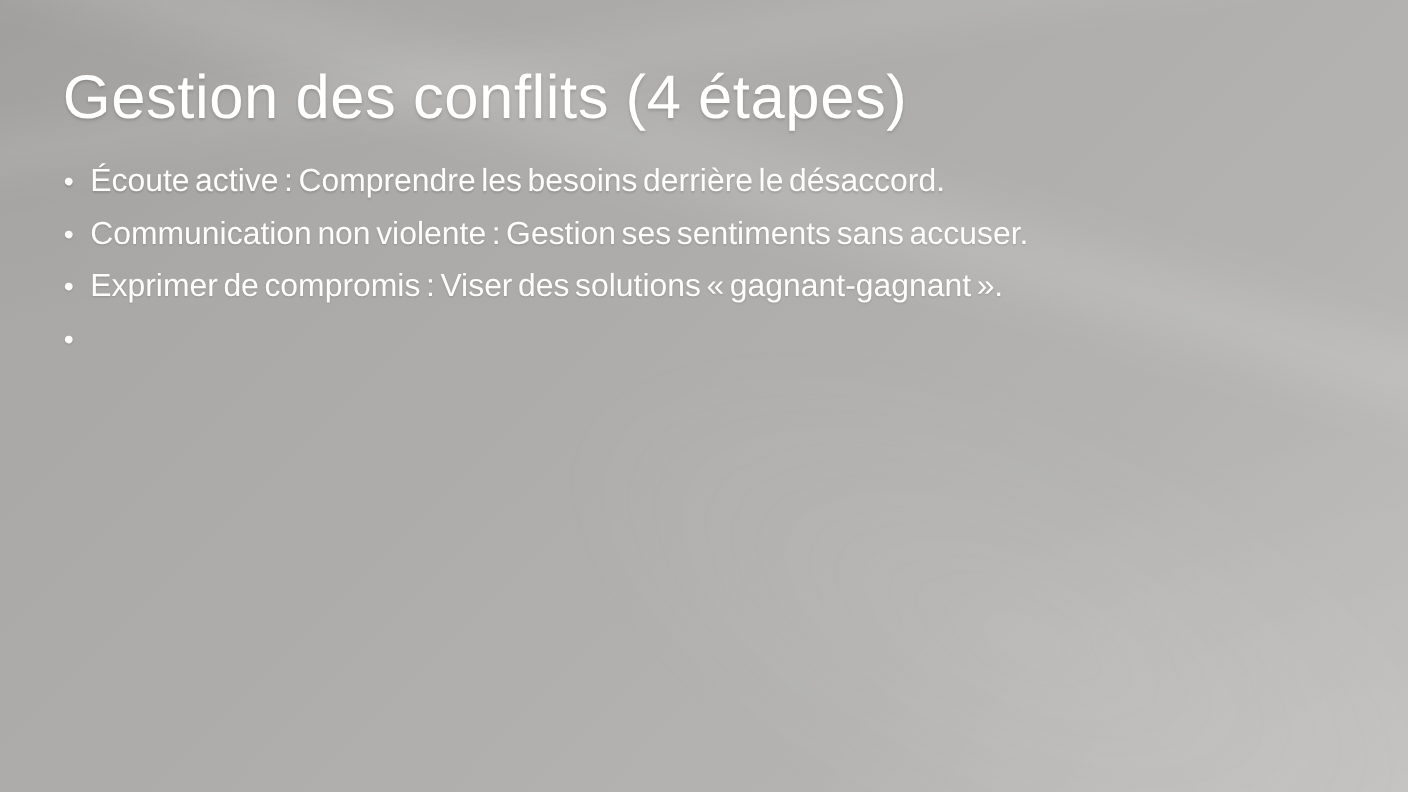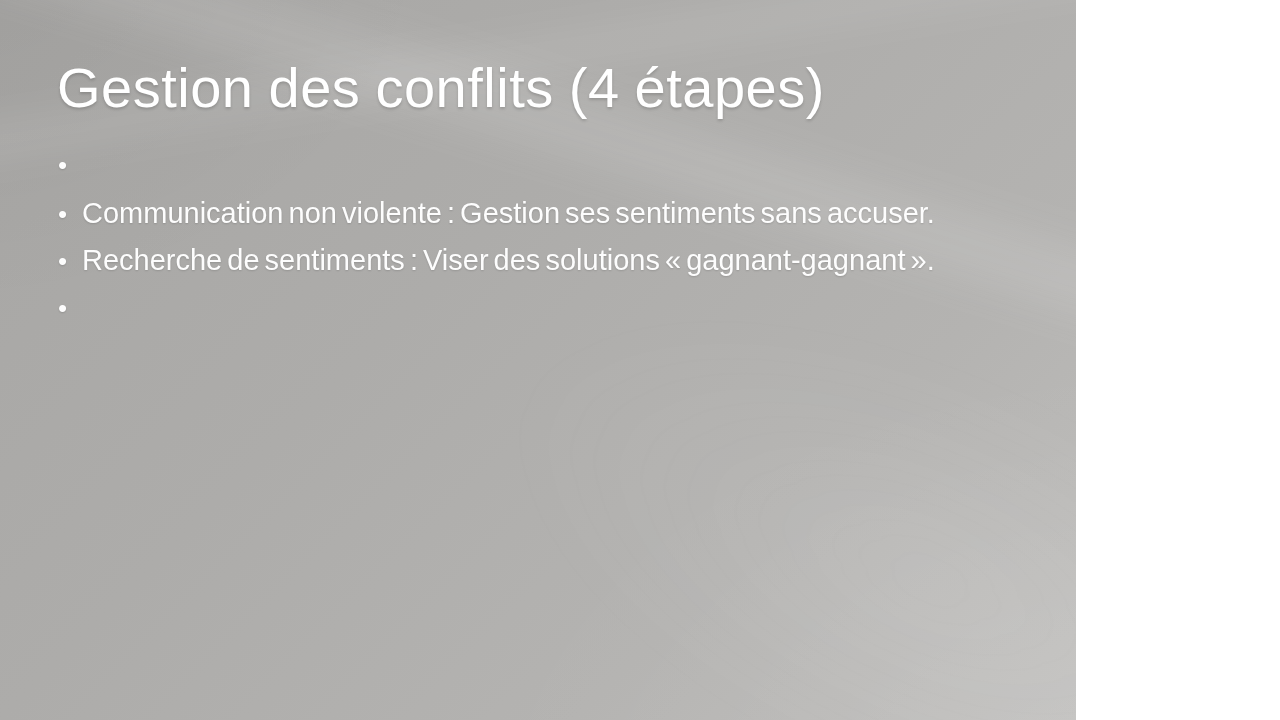--- a/index.html
+++ b/index.html
@@ -6,21 +6,21 @@
     margin: 0;
     padding: 0;
     width: 1280px;
     height: 720px;
     overflow: hidden;
     font-family: "Liberation Sans", sans-serif;
   }
 
   .slide {
     position: relative;
-    width: 1076px;
+    width: 1280px;
     height: 720px;
     overflow: hidden;
     
     background:
       radial-gradient(1200px 800px at 110% 115%, rgba(255,255,255,0.10), rgba(255,255,255,0) 60%),
       radial-gradient(900px 700px at -5% -10%, rgba(0,0,0,0.05), rgba(0,0,0,0) 55%),
       linear-gradient(135deg, #a7a6a4 0%, #adacaa 40%, #b4b3b1 72%, #bfbebc 100%);
   }
 
   
@@ -112,27 +112,28 @@
   <div class="streak streak-1"></div>
   <div class="streak streak-2"></div>
   <div class="streak streak-3"></div>
 
   <div class="content">
     <h1 class="title">Gestion des conflits (4 étapes)</h1>
 
     <ul class="bullets">
       <li>
         <span class="marker">•</span>
+        <span class="btext">Écoute active : Comprendre les besoins derrière le désaccord.</span>
       </li>
       <li>
         <span class="marker">•</span>
         <span class="btext">Communication non violente : Gestion ses sentiments sans accuser.</span>
       </li>
       <li>
         <span class="marker">•</span>
-        <span class="btext">Recherche de sentiments : Viser des solutions « gagnant-gagnant ».</span>
+        <span class="btext">Exprimer de compromis : Viser des solutions « gagnant-gagnant ».</span>
       </li>
       <li>
         <span class="marker">•</span>
       </li>
     </ul>
   </div>
 </div>
 
 </body></html>

